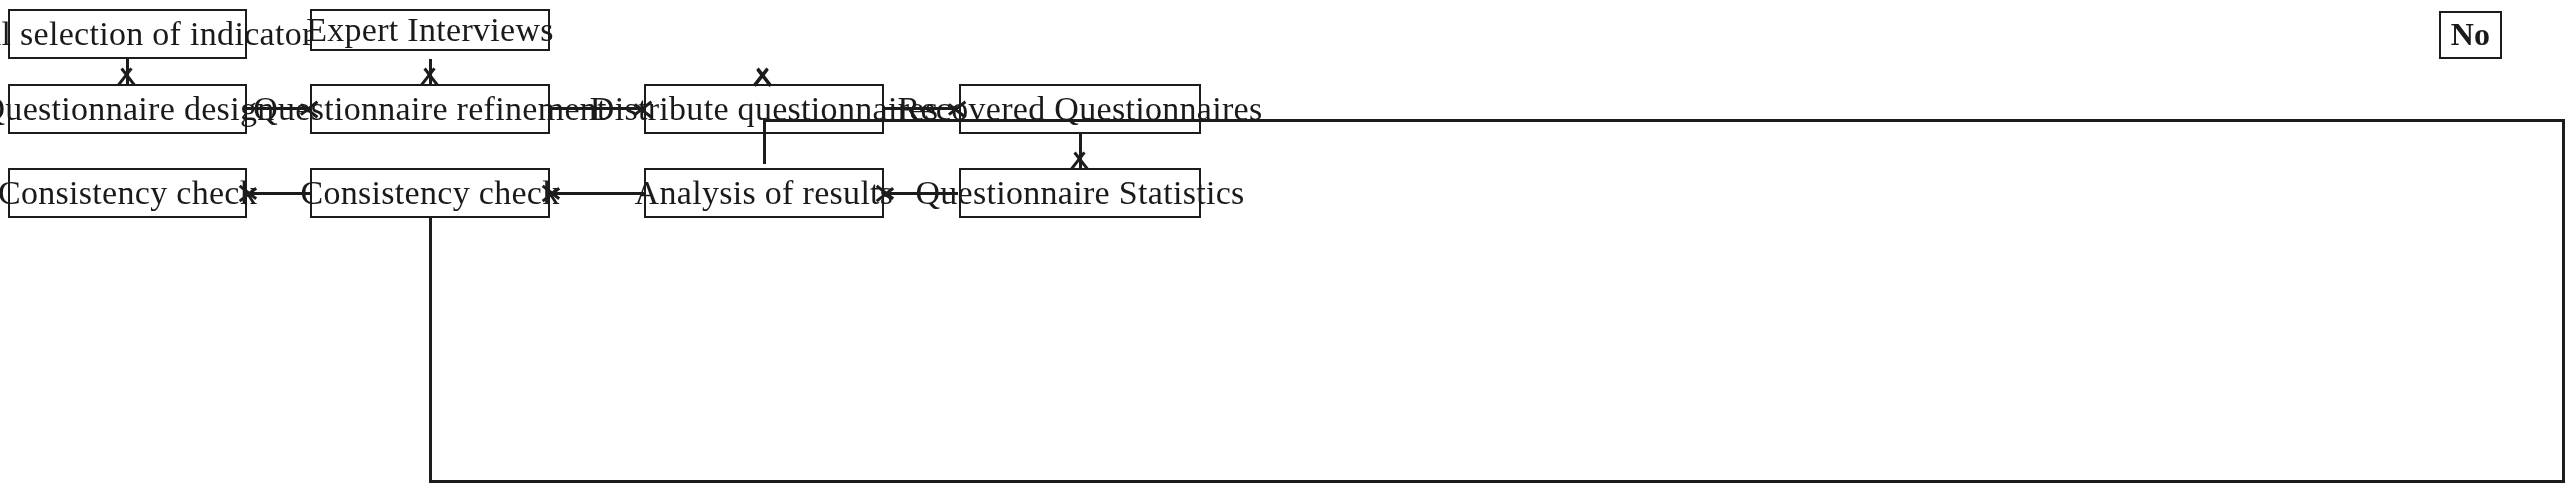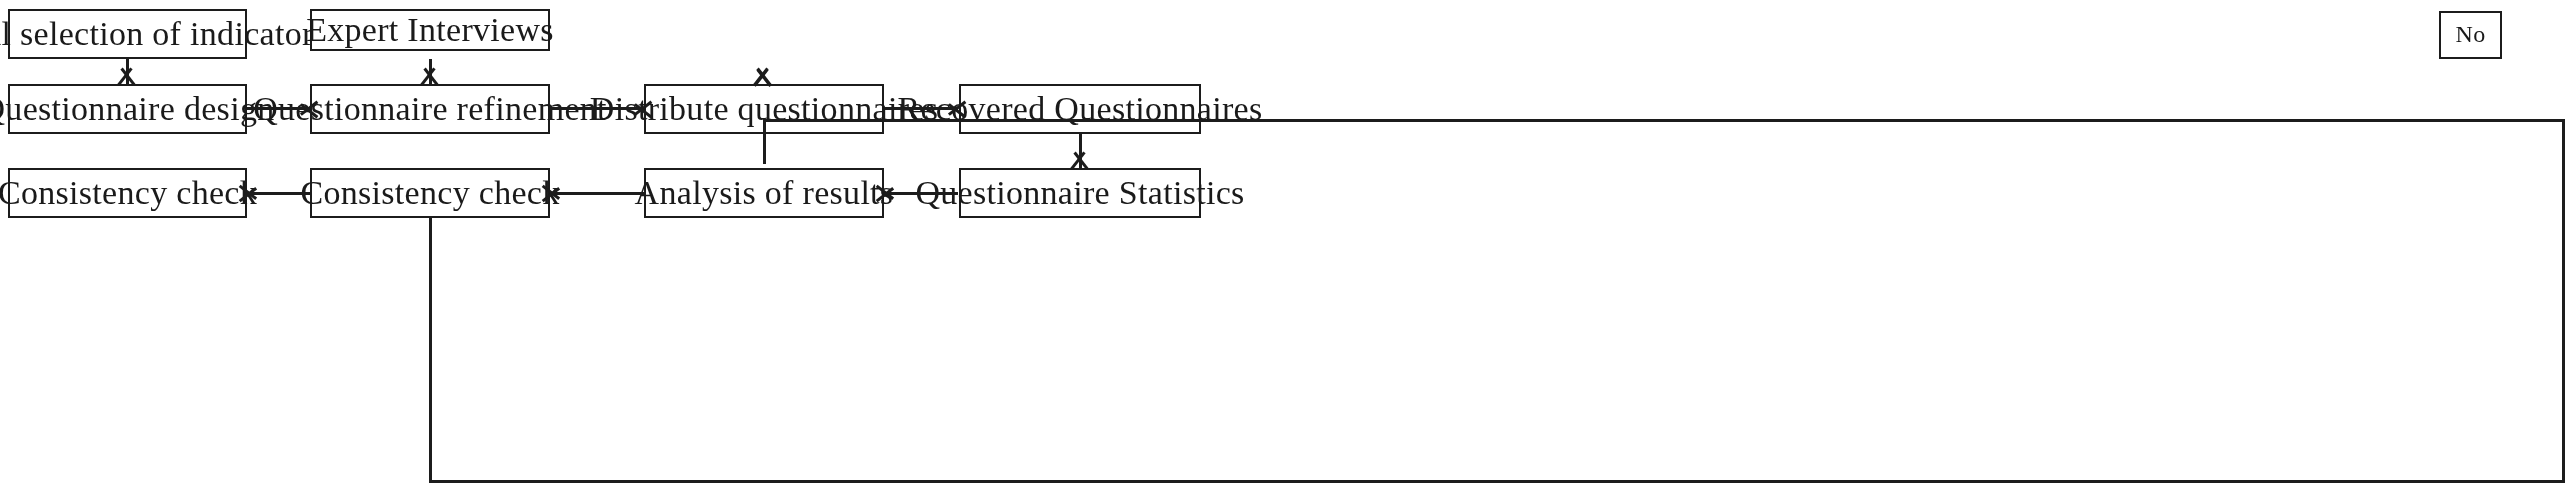--- a/index.html
+++ b/index.html
@@ -2,21 +2,21 @@
 <html style="font-size:13px"><head>
 <meta charset="utf-8">
 <style>
   html,body{margin:0;padding:0;background:#ffffff;}
   #page{position:relative;width:2576px;height:498px;background:#ffffff;overflow:hidden;
         font-family:"Liberation Serif","DejaVu Serif",serif;}
   .node{position:absolute;box-sizing:border-box;background:#ffffff;
         border:2.4px solid #1c1c1c;display:flex;align-items:center;justify-content:center;
         text-align:center;color:#1a1a1a;font-size:34px;line-height:1.15;
         letter-spacing:0.3px;white-space:nowrap;}
-  .node.small{font-size:24px;}
+  .node.small{font-size:32px;font-weight:bold;}
   .seg{position:absolute;background:#1c1c1c;}
   .seg.h{height:3.2px;}
   .seg.v{width:3.2px;}
   
   .vhead,.hhead{position:absolute;}
   .vhead i,.hhead i{position:absolute;display:block;background:#1c1c1c;width:3.2px;height:21px;}
   .vhead i.l{transform:rotate(38deg);transform-origin:bottom center;left:0;bottom:0;}
   .vhead i.r{transform:rotate(-38deg);transform-origin:bottom center;right:0;bottom:0;}
   .hhead i.t{transform:rotate(52deg);transform-origin:center right;right:0;top:-10.5px;}
   .hhead i.b{transform:rotate(-52deg);transform-origin:center right;right:0;bottom:-10.5px;}

